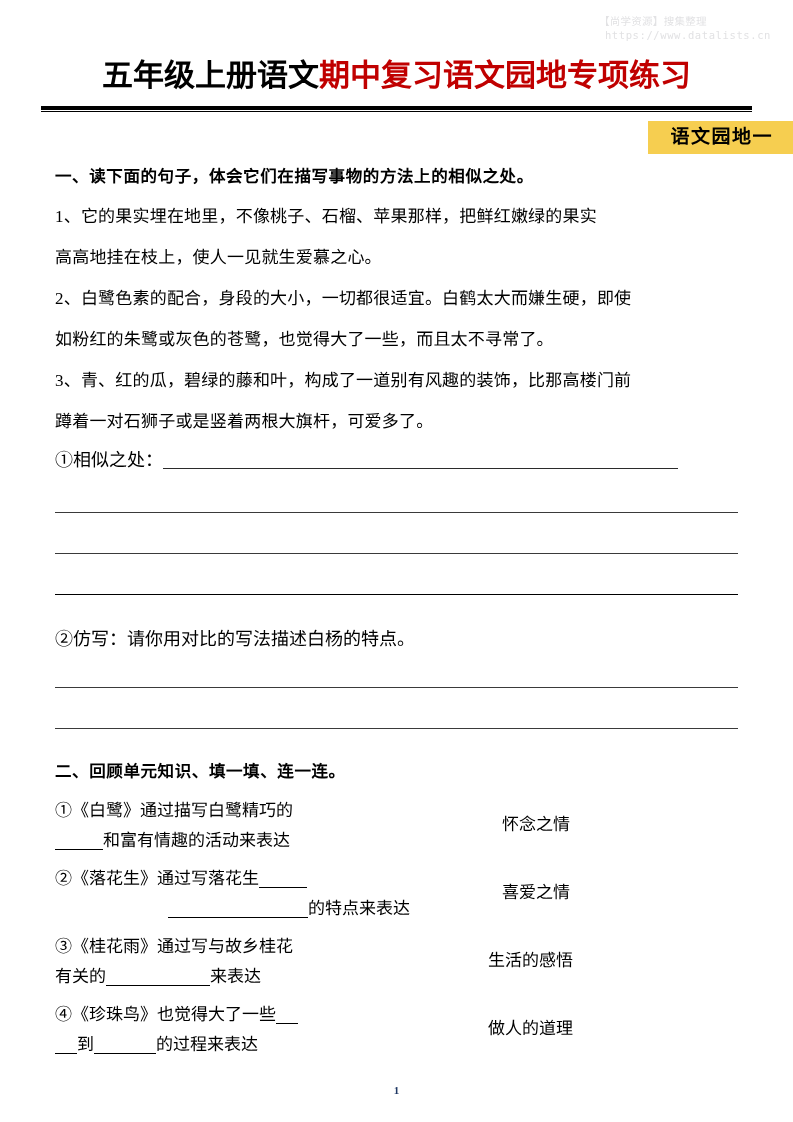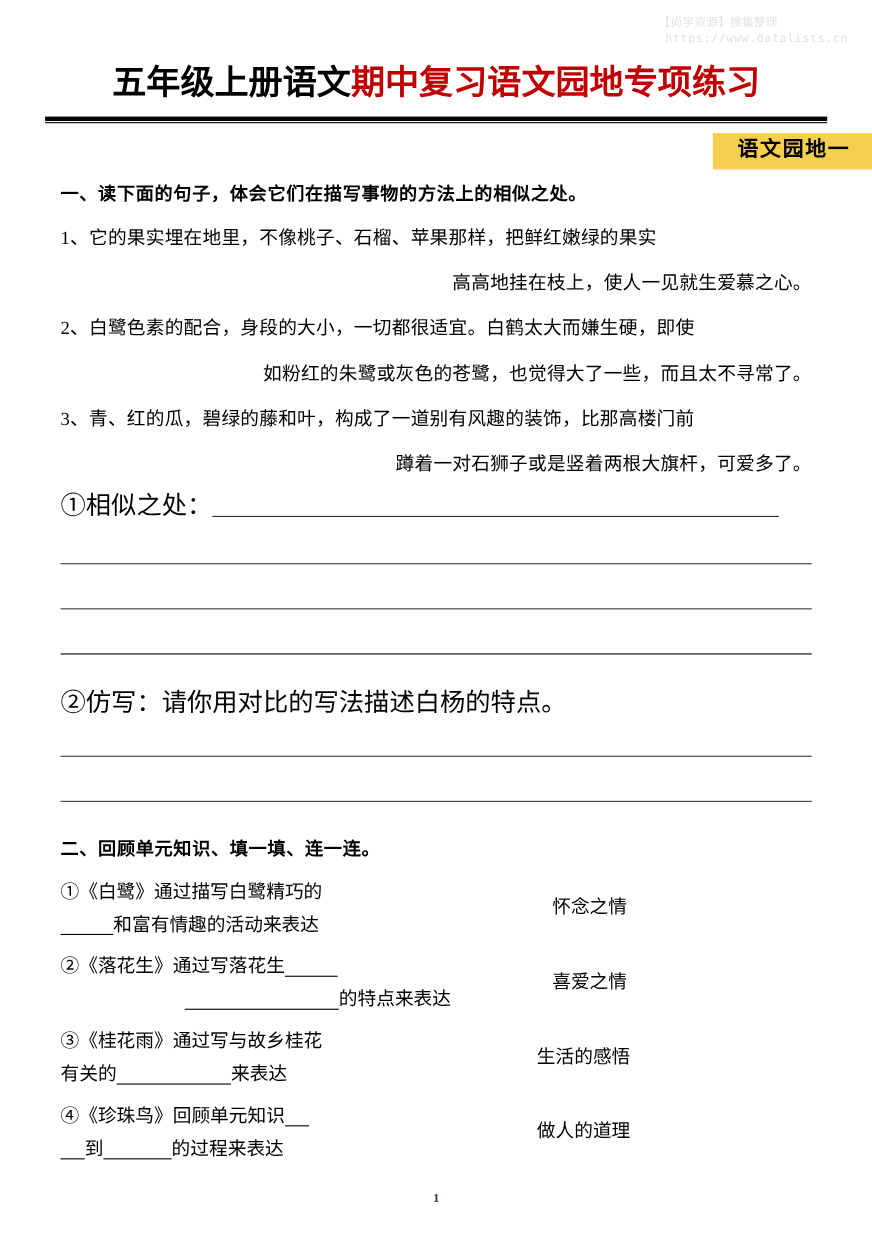--- a/index.html
+++ b/index.html
@@ -115,25 +115,25 @@
 
   p.body-line {
     margin: 0;
     font-size: 17px;
     line-height: 41px;
     letter-spacing: .2px;
     color: #000;
     text-align: justify;
     text-justify: inter-ideograph;
   }
-  p.body-line.tight { text-align: right; }
+  p.body-line.tight { text-align: left; }
 
   .q-label {
     margin: 0;
-    font-size: 23px;
+    font-size: 18px;
     line-height: 36px;
     color: #000;
   }
 
   
   .ans-line {
     height: 0;
     border-bottom: 1.4px solid #3a3a3a;
     margin: 0;
   }
@@ -279,21 +279,21 @@
           <span>②</span><span>《落花生》通过写落花生</span><span class="blank w-mid"></span>
           <span class="l2" style="text-align:right;"><span class="blank w-xlong"></span><span>的特点来表达</span></span>
         </div>
 
         <div class="match-item">
           <span>③</span><span>《桂花雨》通过写与故乡桂花</span>
           <span class="l2"><span>有关的</span><span class="blank w-long"></span><span>来表达</span></span>
         </div>
 
         <div class="match-item">
-          <span>④</span><span>《珍珠鸟》回顾单元知识</span><span class="blank w-tiny"></span>
+          <span>④</span><span>《珍珠鸟》也觉得大了一些</span><span class="blank w-tiny"></span>
           <span class="l2"><span class="blank w-tiny"></span><span>到</span><span class="blank w-mid2"></span><span>的过程来表达</span></span>
         </div>
 
       </div>
 
       <div class="match-right">
         <div class="match-opt indent-a">怀念之情</div>
         <div class="match-opt indent-b">喜爱之情</div>
         <div class="match-opt indent-c">生活的感悟</div>
         <div class="match-opt indent-d">做人的道理</div>

